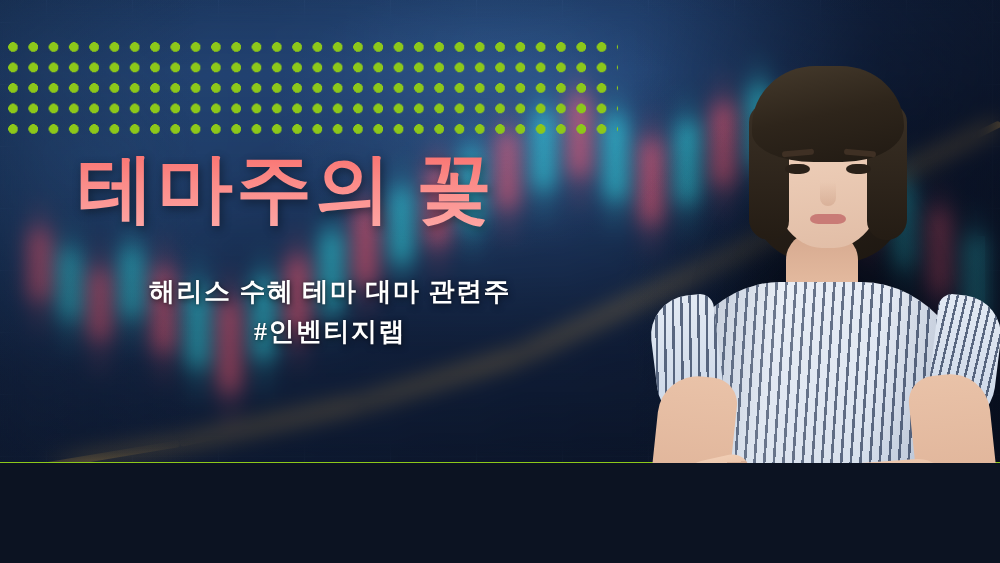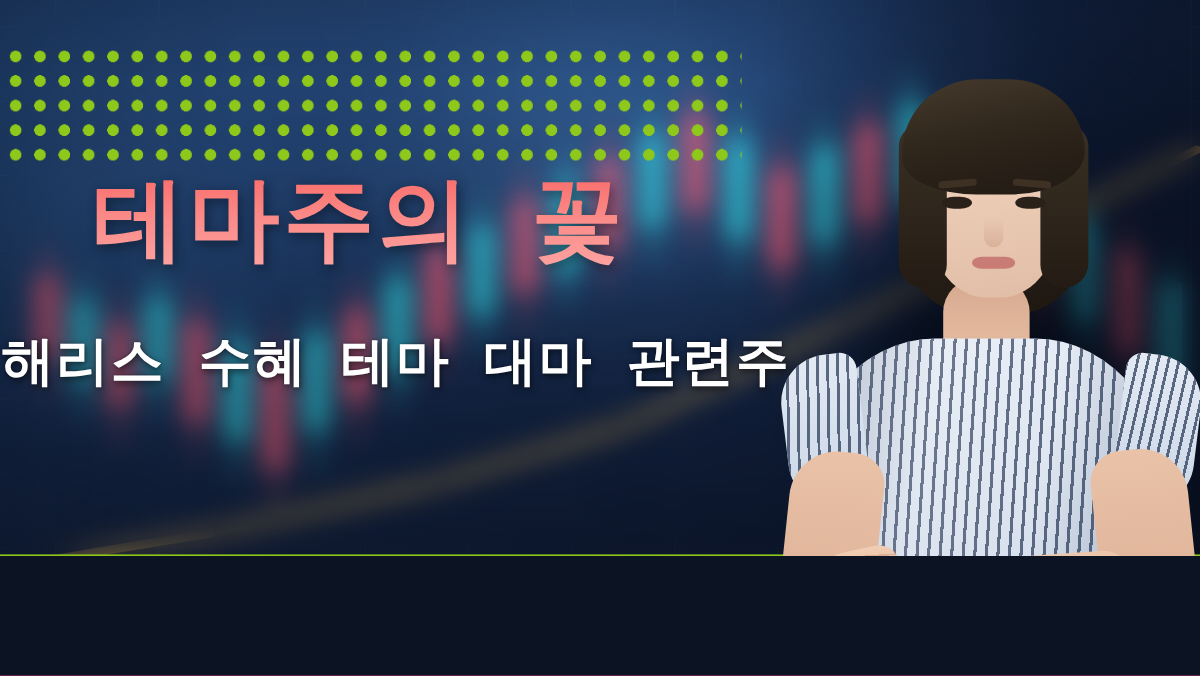--- a/index.html
+++ b/index.html
@@ -5,21 +5,21 @@
   html, body {
     margin: 0;
     padding: 0;
     background: #0c1322;
   }
   #thumb {
     position: relative;
     width: 1000px;
     height: 463px;
     overflow: hidden;
-    font-family: Liberation Mono, monospace;
+    font-family: Liberation Serif, serif;
     background: #ec4899;
     user-select: none;
   }
 
   
   .bg-layer {
     position: absolute;
     inset: -40px;
     overflow: hidden;
   }
@@ -310,21 +310,21 @@
   }
   .subs {
     position: absolute;
     left: 0;
     top: 272px;
     width: 660px;
     text-align: center;
   }
   .sub-line {
     color: #ffffff;
-    font-size: 44px;
+    font-size: 26px;
     font-weight: 700;
     letter-spacing: 1.5px;
     line-height: 1.52;
     text-shadow: 1px 2px 6px rgba(0,0,0,0.55), 0 0 2px rgba(0,0,0,0.4);
     white-space: nowrap;
   }
 
   
   .footer-bar {
     position: absolute;
@@ -475,17 +475,18 @@
     <div class="p-eye l"></div>
     <div class="p-eye r"></div>
     <div class="p-nose"></div>
     <div class="p-mouth"></div>
   </div>
 
   <div class="title">테마주의 꽃</div>
 
   <div class="subs">
     <div class="sub-line">해리스 수혜 테마 대마 관련주</div>
+    <div class="sub-line">#인벤티지랩</div>
   </div>
 
   <div class="footer-bar" id="footerbar" style="--barcolor: #8dc81a;"></div>
 
 </div>
 
 </body></html>

